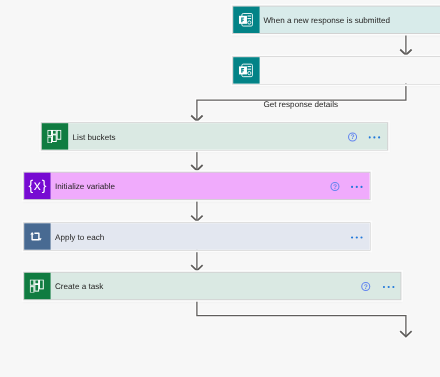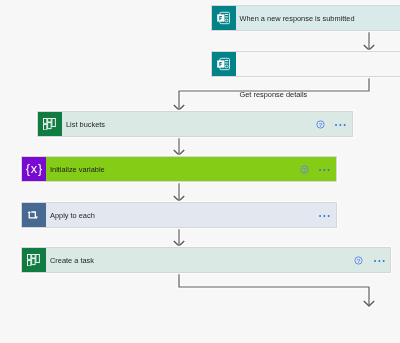--- a/index.html
+++ b/index.html
@@ -115,21 +115,21 @@
     <circle cx="9.65" cy="5.9" r="0.98" fill="#2178da"></circle>
   </svg>
           </span>
         </div>
       </div>
     </div>
     <div class="card" style="left: 22px; top: 157px; width: 313.5px;">
       <div class="icon" style="background: rgb(119, 11, 210);">
         <span class="vx">{x}</span>
       </div>
-      <div class="body" style="background: #84cc16;">
+      <div class="body" style="background: #f0abfc;">
         <div class="title">Initialize variable</div>
         <div class="actions">
           <span class="ico-info">
             <svg viewBox="0 0 44 44" width="11" height="11">
     <circle cx="22" cy="22" r="14.6" fill="none" stroke="#6385ef" stroke-width="3.8"></circle>
     <text x="22.4" y="30.8" text-anchor="middle" font-size="24.4" font-weight="bold" font-family="Liberation Sans, sans-serif" fill="#6385ef">?</text>
   </svg>
           </span>
           <span class="ico-menu">
             <svg viewBox="0 0 11.6 11" width="11.6" height="11">
@@ -155,21 +155,21 @@
           <span class="ico-menu">
             <svg viewBox="0 0 11.6 11" width="11.6" height="11">
     <circle cx="1.05" cy="5.9" r="0.98" fill="#2178da"></circle>
     <circle cx="5.35" cy="5.9" r="0.98" fill="#2178da"></circle>
     <circle cx="9.65" cy="5.9" r="0.98" fill="#2178da"></circle>
   </svg>
           </span>
         </div>
       </div>
     </div>
-    <div class="card" style="left: 22px; top: 248px; width: 368px;">
+    <div class="card" style="left: 22px; top: 248px; width: 342px;">
       <div class="icon" style="background: rgb(16, 124, 65);">
         <svg width="12.8" height="12.4" viewBox="0 0 51.2 49.6" style="position:absolute;left:5.2px;top:5.9px;">
       <g fill="none" stroke="#fff" stroke-width="3.6">
         <rect x="1.8" y="1.8" width="13.6" height="19.4"></rect>
         <rect x="1.8" y="26.4" width="13.6" height="21.4"></rect>
         <rect x="18.8" y="1.8" width="13.6" height="14.2"></rect>
         <rect x="18.8" y="18.4" width="13.6" height="24.2"></rect>
         <rect x="35.8" y="1.8" width="13.6" height="32.6"></rect>
       </g>
     </svg>

